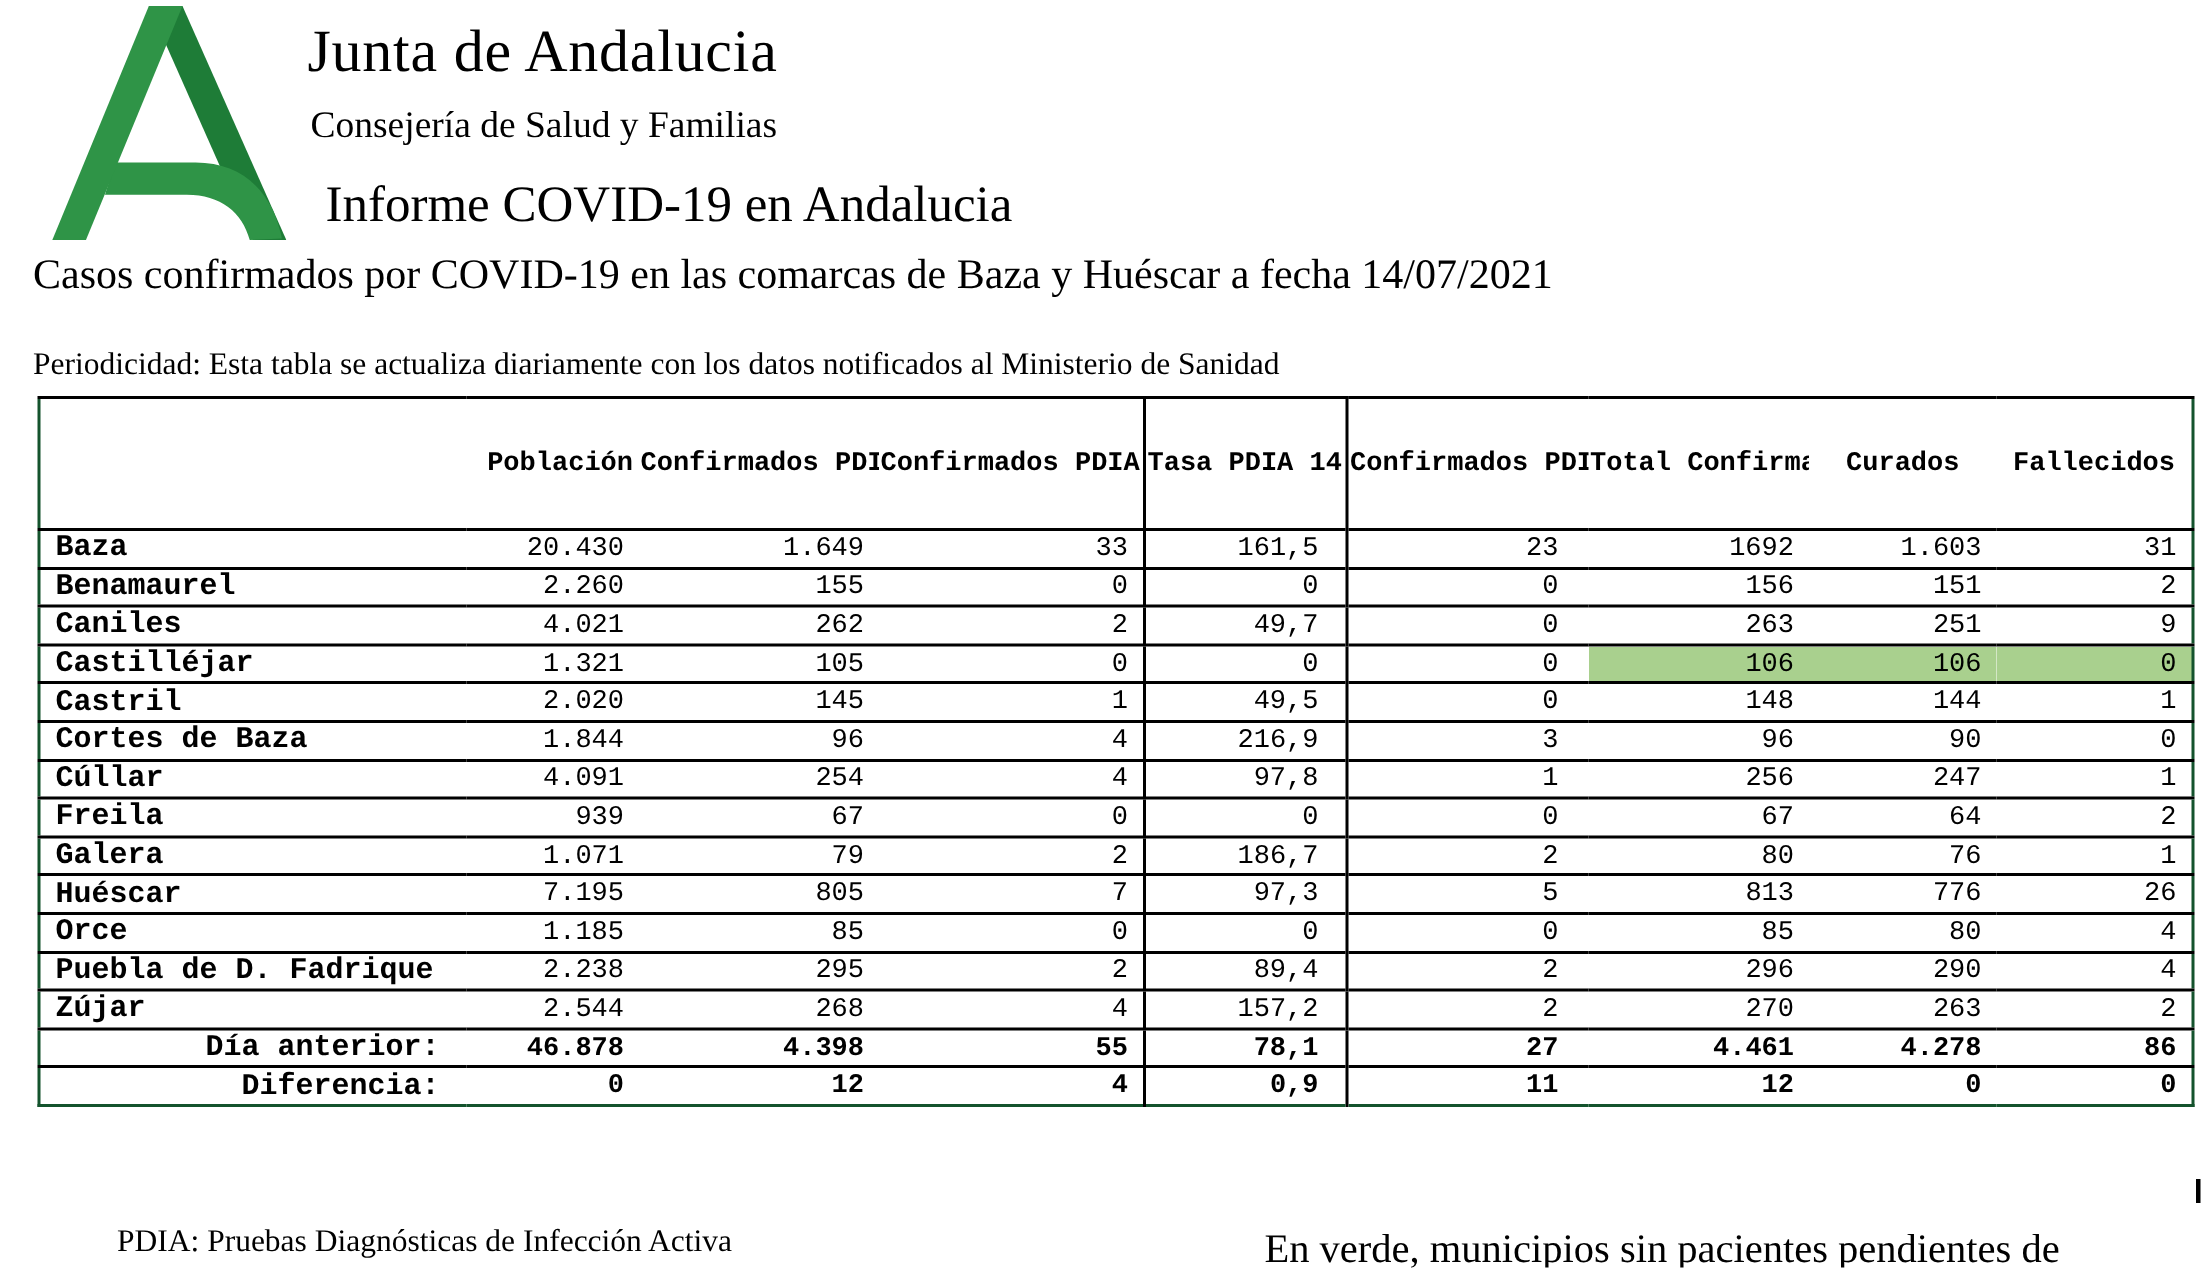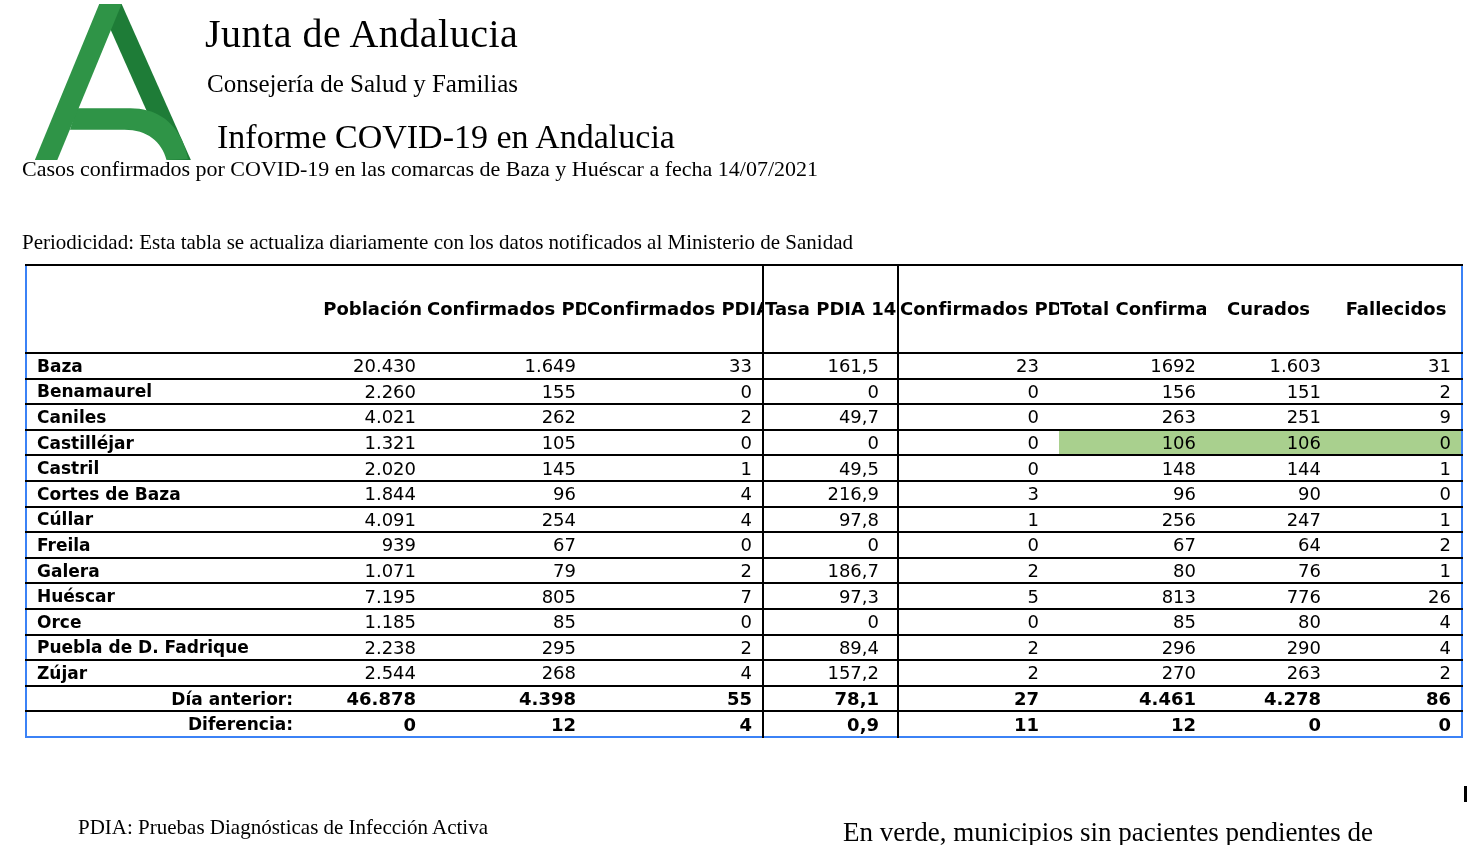--- a/index.html
+++ b/index.html
@@ -5,34 +5,34 @@
   html,body{margin:0;padding:0;background:#fff;}
   body{width:1470px;height:845px;position:relative;overflow:hidden;
        font-family:"Liberation Serif", serif;color:#000;}
 
   
   .logo{position:absolute;left:25px;top:4px;width:166px;height:156px;}
   .org-title{position:absolute;left:205px;top:12px;font-size:40px;line-height:1.1;
              font-weight:400;letter-spacing:.5px;text-align:center;}
   .org-subtitle{position:absolute;left:207px;top:70px;font-size:25px;font-weight:400;}
   .report-title{position:absolute;left:205px;top:118px;font-size:34px;font-weight:400;margin-left:12px;}
-  .caption-line{position:absolute;left:22px;top:156px;font-size:22px;}
+  .caption-line{position:absolute;left:22px;top:168px;font-size:28px;}
   .periodicity-line{position:absolute;left:22px;top:230px;font-size:21px;}
 
   
   table.covid{position:absolute;left:25px;top:264px;width:1436px;
       border-collapse:collapse;table-layout:fixed;
       font-family:"DejaVu Sans","Liberation Sans",sans-serif;}
-  table.covid{border:2px solid #3b82f6;}
+  table.covid{border:2px solid #14532d;font-family:Liberation Mono, monospace;}
   table.covid th, table.covid td{border-top:2px solid #000;overflow:hidden;white-space:nowrap;}
   th{height:84px;font-size:18px;font-weight:700;text-align:center;
      vertical-align:middle;line-height:1.25;white-space:pre-line;}
   th.col-1{text-align:right;padding-right:4px;}
   td{height:23.6px;font-size:18px;vertical-align:middle;padding:0;}
-  td.name{font-weight:700;text-align:left;padding-left:10px;font-size:17px;}
+  td.name{font-weight:700;text-align:left;padding-left:10px;font-size:20px;}
   td.num{text-align:right;padding-right:10px;font-weight:400;}
   td.col-tasa, th.col-tasa{border-left:2px solid #000;border-right:2px solid #000;}
   td.col-tasa{padding-right:18px;}
   td.col-pdia7{padding-right:20px;}
   tr.summary td{font-weight:700;}
   tr.summary td.name{text-align:right;padding-right:18px;padding-left:0;}
   td.hl{background:var(--hl,#a9d08e);}
 
   
   .footer-left{position:absolute;left:30px;top:815px;font-size:21px;margin-left:48px;}

